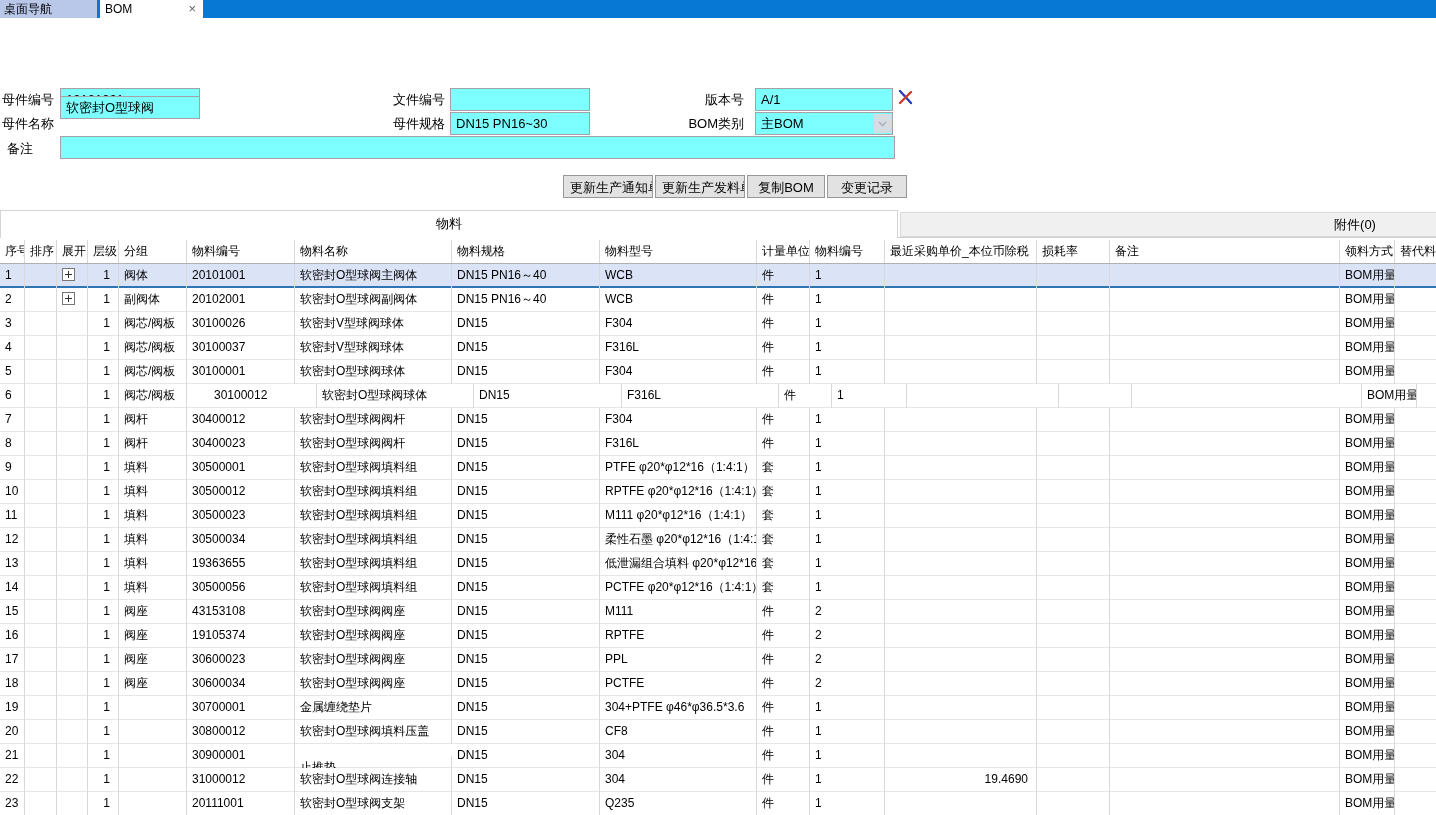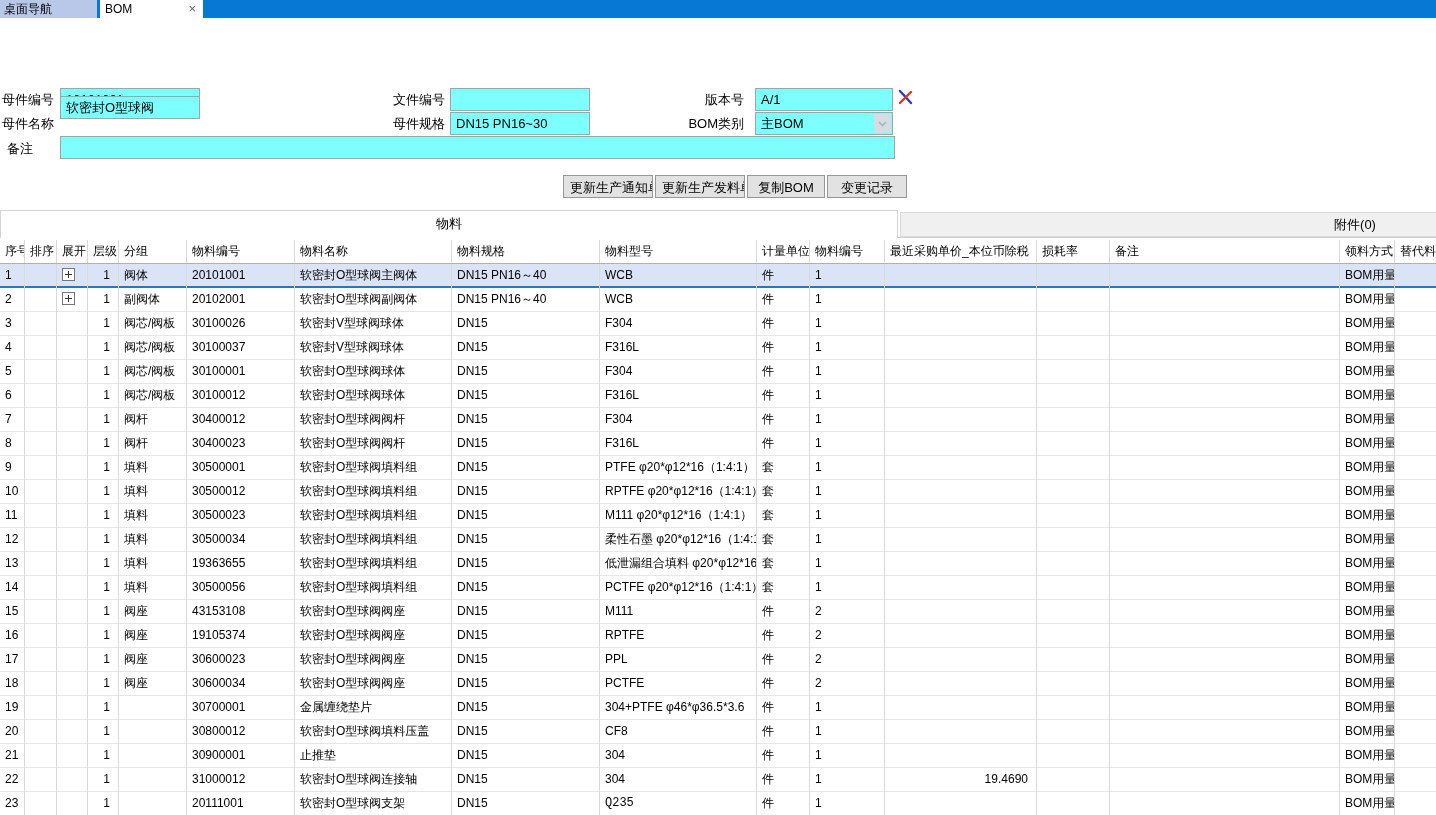--- a/index.html
+++ b/index.html
@@ -206,21 +206,21 @@
         <div class="gcell" style="width: 230px;"></div>
         <div class="gcell" style="width: 55px;">BOM用量</div>
         <div class="gcell" style="width: 46px;"></div>
       </div>
       <div class="grow">
         <div class="gcell" style="width: 25px;">6</div>
         <div class="gcell" style="width: 32px;"></div>
         <div class="gcell" style="width: 31px;"></div>
         <div class="gcell r" style="width: 31px;">1</div>
         <div class="gcell" style="width: 68px;">阀芯/阀板</div>
-        <div class="gcell" style="width: 108px;">30100012</div>
+        <div class="gcell" style="width: 108px; margin-left: 22px;">30100012</div>
         <div class="gcell" style="width: 157px;">软密封O型球阀球体</div>
         <div class="gcell" style="width: 148px;">DN15</div>
         <div class="gcell" style="width: 157px;">F316L</div>
         <div class="gcell" style="width: 53px;">件</div>
         <div class="gcell" style="width: 75px;">1</div>
         <div class="gcell r" style="width: 152px;"></div>
         <div class="gcell" style="width: 73px;"></div>
         <div class="gcell" style="width: 230px;"></div>
         <div class="gcell" style="width: 55px;">BOM用量</div>
         <div class="gcell" style="width: 46px;"></div>
@@ -477,21 +477,21 @@
         <div class="gcell" style="width: 55px;">BOM用量</div>
         <div class="gcell" style="width: 46px;"></div>
       </div>
       <div class="grow">
         <div class="gcell" style="width: 25px;">21</div>
         <div class="gcell" style="width: 32px;"></div>
         <div class="gcell" style="width: 31px;"></div>
         <div class="gcell r" style="width: 31px;">1</div>
         <div class="gcell" style="width: 68px;"></div>
         <div class="gcell" style="width: 108px;">30900001</div>
-        <div class="gcell" style="width: 157px;">止推垫</div>
+        <div class="gcell" style="width: 157px; margin-top: 12px;">止推垫</div>
         <div class="gcell" style="width: 148px;">DN15</div>
         <div class="gcell" style="width: 157px;">304</div>
         <div class="gcell" style="width: 53px;">件</div>
         <div class="gcell" style="width: 75px;">1</div>
         <div class="gcell r" style="width: 152px;"></div>
         <div class="gcell" style="width: 73px;"></div>
         <div class="gcell" style="width: 230px;"></div>
         <div class="gcell" style="width: 55px;">BOM用量</div>
         <div class="gcell" style="width: 46px;"></div>
       </div>
@@ -515,21 +515,21 @@
       </div>
       <div class="grow">
         <div class="gcell" style="width: 25px;">23</div>
         <div class="gcell" style="width: 32px;"></div>
         <div class="gcell" style="width: 31px;"></div>
         <div class="gcell r" style="width: 31px;">1</div>
         <div class="gcell" style="width: 68px;"></div>
         <div class="gcell" style="width: 108px;">20111001</div>
         <div class="gcell" style="width: 157px;">软密封O型球阀支架</div>
         <div class="gcell" style="width: 148px;">DN15</div>
-        <div class="gcell" style="width: 157px; font-family: Liberation Mono, monospace;">Q235</div>
+        <div class="gcell" style="width: 157px;">Q235</div>
         <div class="gcell" style="width: 53px;">件</div>
         <div class="gcell" style="width: 75px;">1</div>
         <div class="gcell r" style="width: 152px;"></div>
         <div class="gcell" style="width: 73px;"></div>
         <div class="gcell" style="width: 230px;"></div>
         <div class="gcell" style="width: 55px;">BOM用量</div>
         <div class="gcell" style="width: 46px;"></div>
       </div>
     </div>
 </div>

